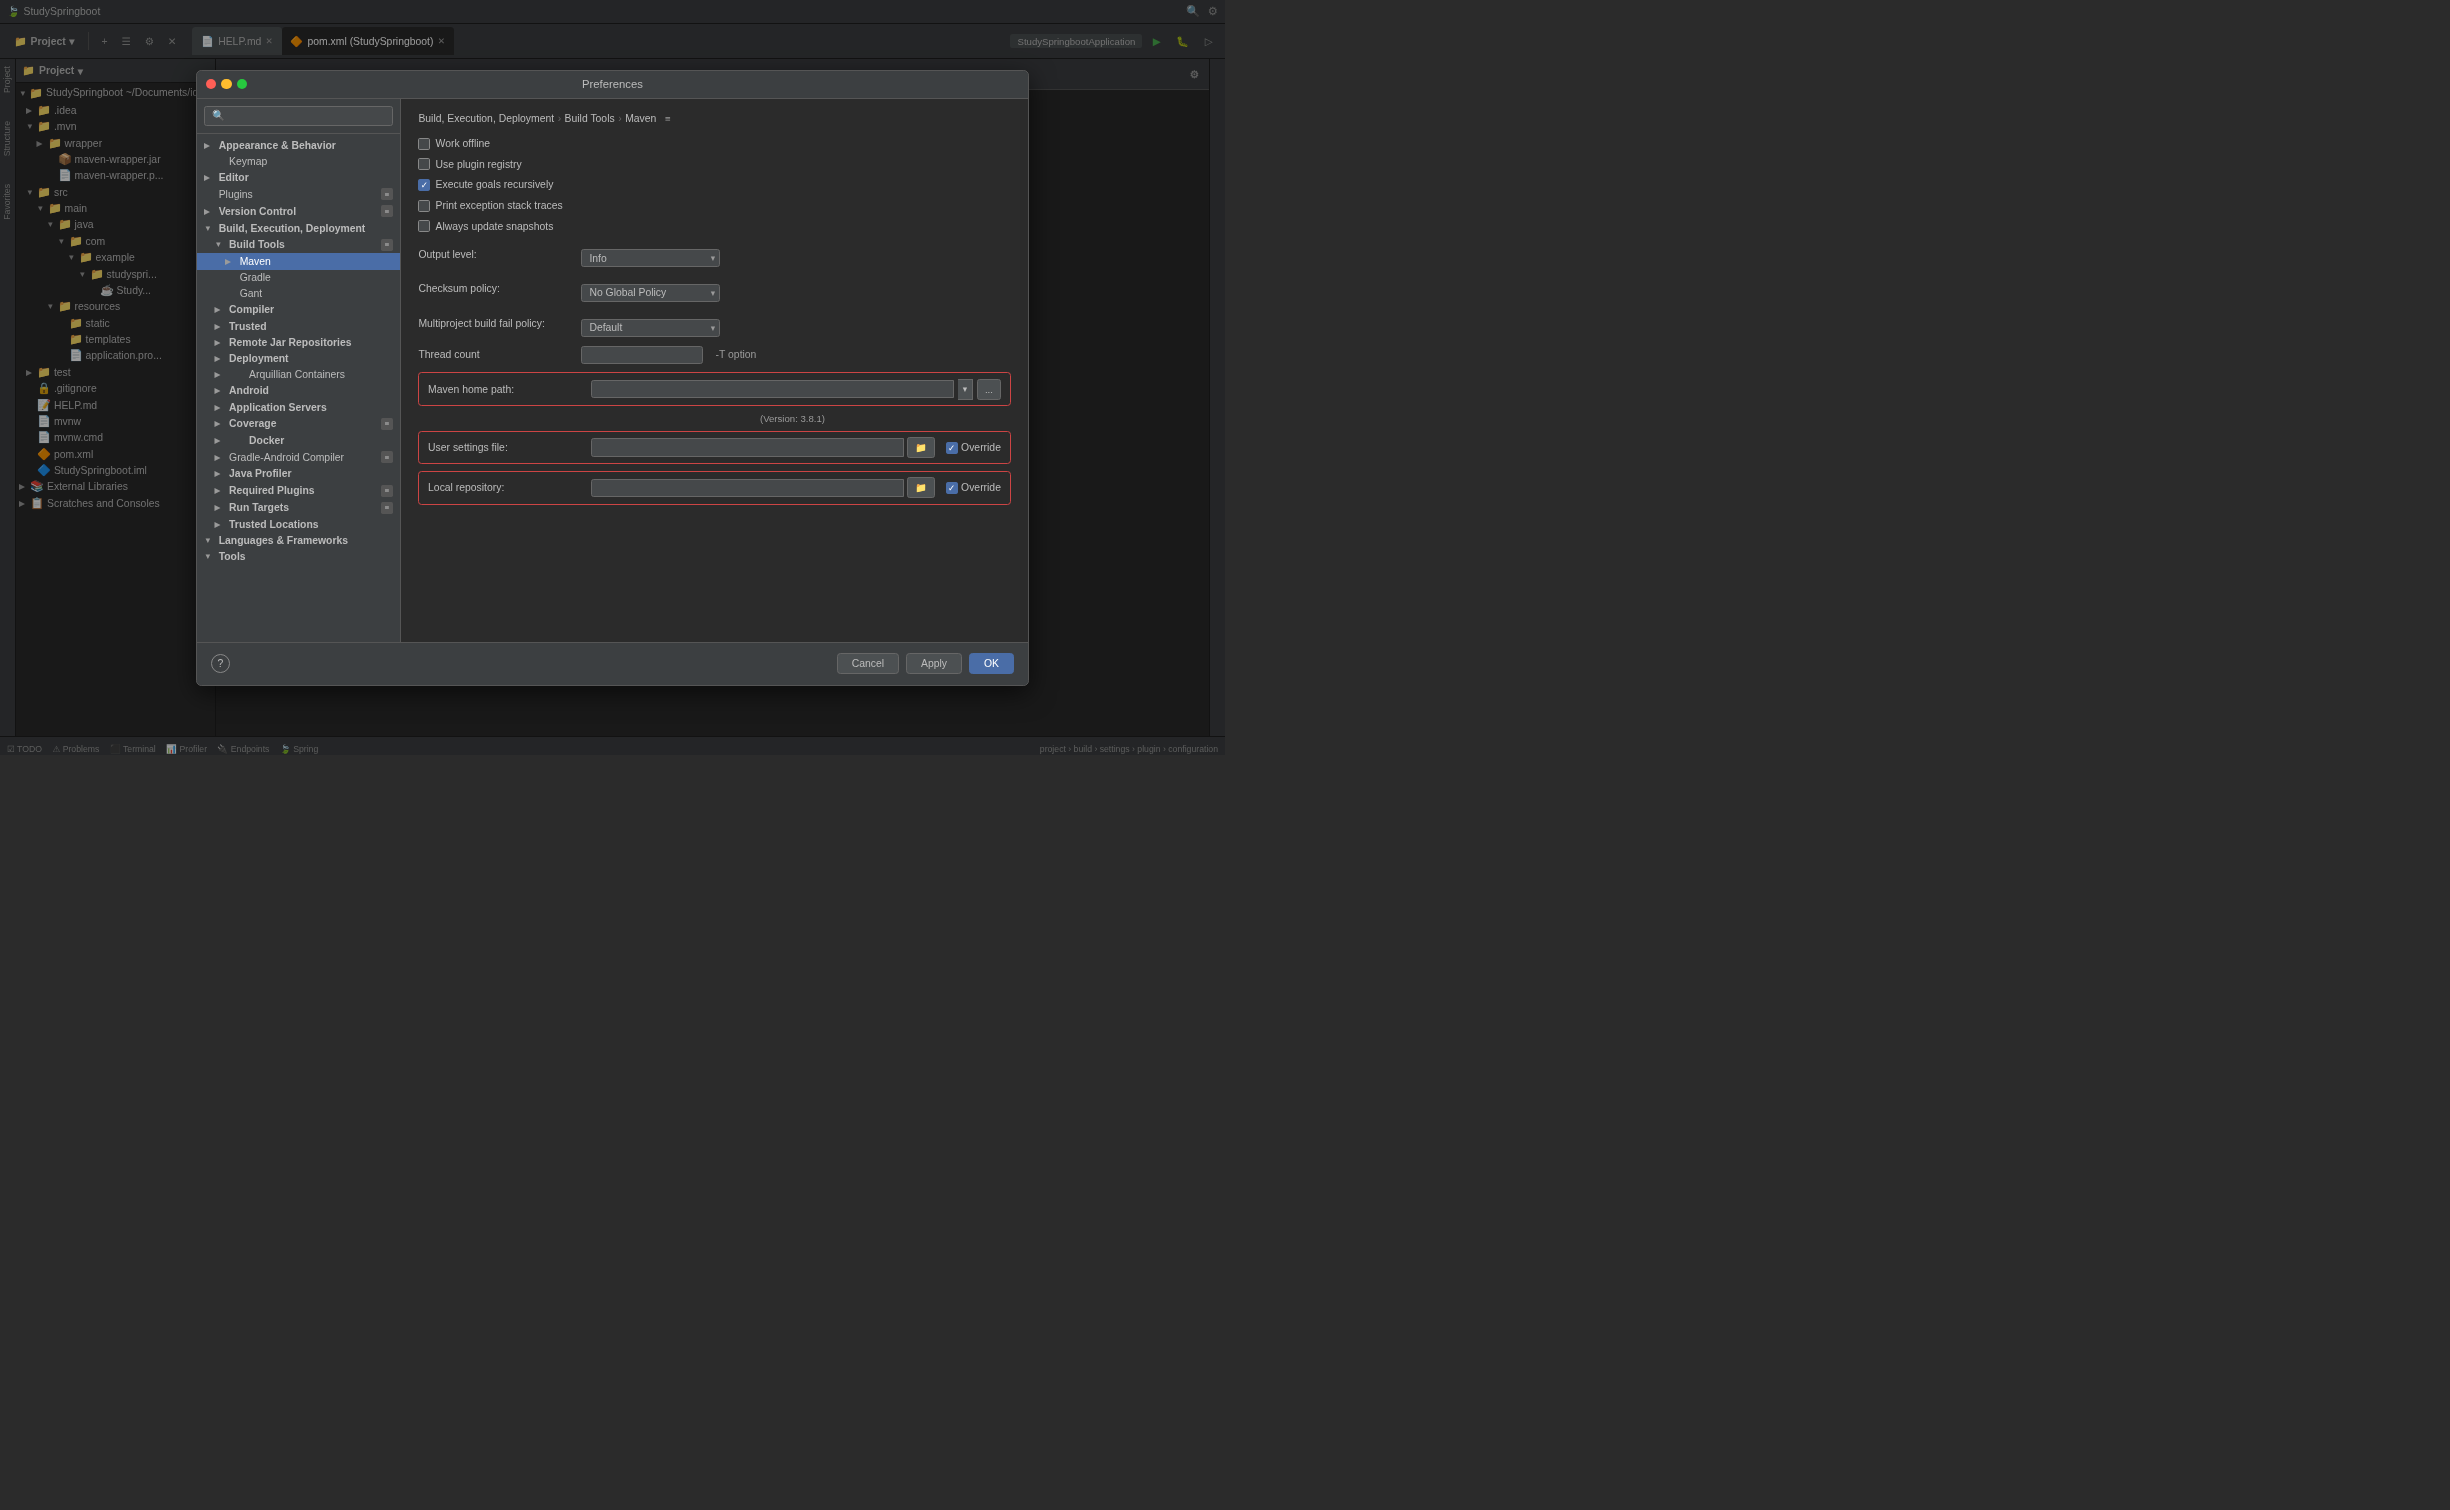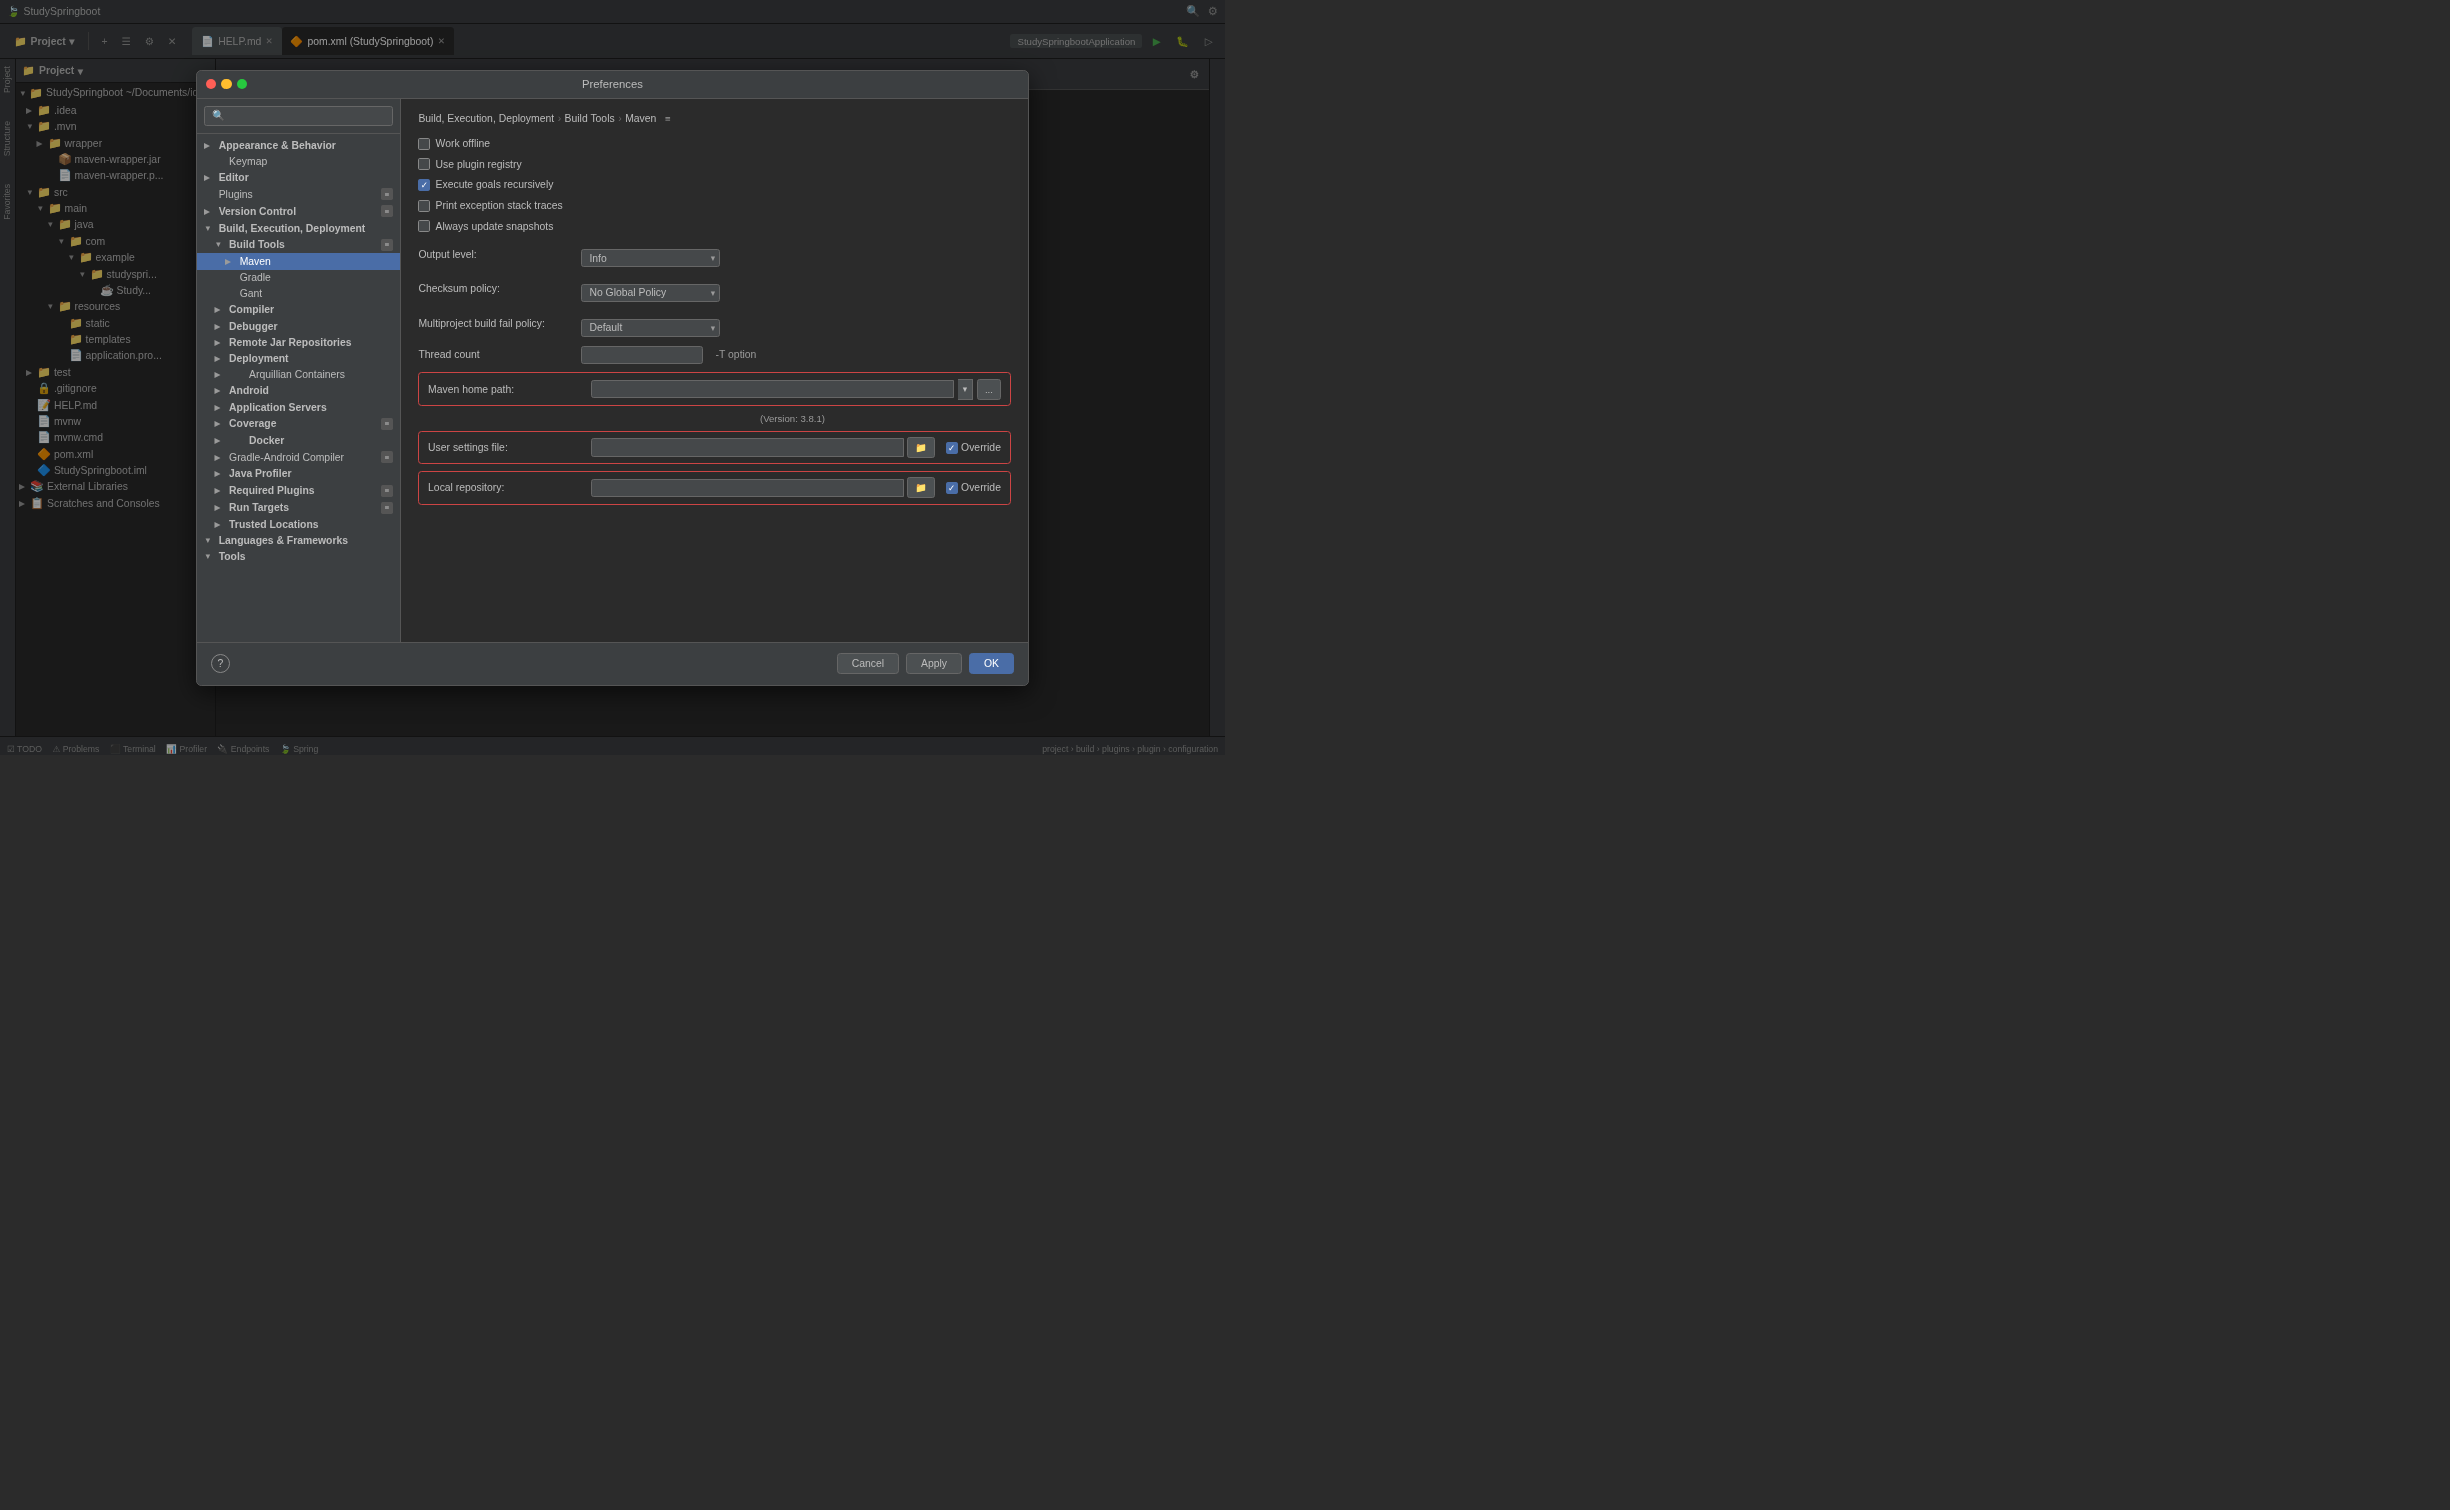--- a/index.html
+++ b/index.html
@@ -682,21 +682,21 @@
 
   </div>
 
   <div style="height:24px;background:#3c3f41;border-top:0.9px solid #1e1e1e;display:flex;align-items:center;padding:0 7px;gap:3.5px;">
     <span style="font-size:8.7px;color:#9a9a9a;">☑ TODO</span>
     <span style="font-size:8.7px;color:#9a9a9a;margin-left:7px;">⚠ Problems</span>
     <span style="font-size:8.7px;color:#9a9a9a;margin-left:7px;">⬛ Terminal</span>
     <span style="font-size:8.7px;color:#9a9a9a;margin-left:7px;">📊 Profiler</span>
     <span style="font-size:8.7px;color:#9a9a9a;margin-left:7px;">🔌 Endpoints</span>
     <span style="font-size:8.7px;color:#9a9a9a;margin-left:7px;">🍃 Spring</span>
-    <span style="margin-left:auto;font-size:8.7px;color:#9a9a9a;">project › build › plugins › plugin › configuration</span>
+    <span style="margin-left:auto;font-size:8.7px;color:#9a9a9a;">project › build › settings › plugin › configuration</span>
   </div>
 
   <div class="dialog-overlay">
     <div class="dialog">
 
       <div class="dialog-title-bar">
         <div class="traffic-lights">
           <span class="traffic-light tl-red"></span>
           <span class="traffic-light tl-yellow"></span>
           <span class="traffic-light tl-green"></span>
@@ -754,21 +754,21 @@
             <div class="nav-item nav-indent-2">
               <span class="nav-arrow"></span>
               <span>Gant</span>
             </div>
             <div class="nav-item nav-indent-1">
               <span class="nav-arrow">▶</span>
               <span style="font-weight:bold;">Compiler</span>
             </div>
             <div class="nav-item nav-indent-1">
               <span class="nav-arrow">▶</span>
-              <span style="font-weight:bold;">Debugger</span>
+              <span style="font-weight:bold;">Trusted</span>
             </div>
             <div class="nav-item nav-indent-1">
               <span class="nav-arrow">▶</span>
               <span style="font-weight:bold;">Remote Jar Repositories</span>
             </div>
             <div class="nav-item nav-indent-1">
               <span class="nav-arrow">▶</span>
               <span style="font-weight:bold;">Deployment</span>
             </div>
             <div class="nav-item nav-indent-1">

